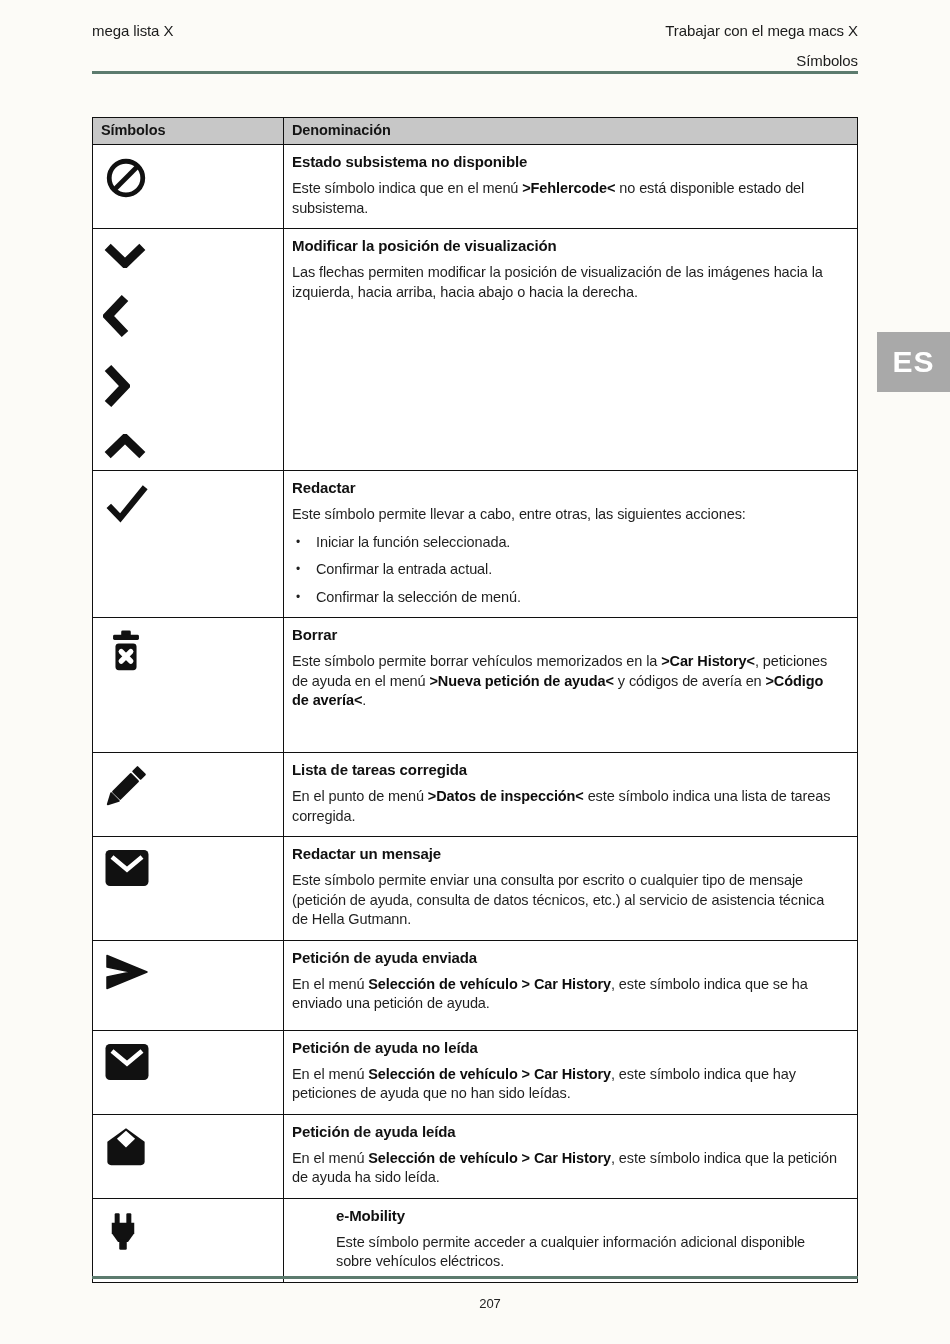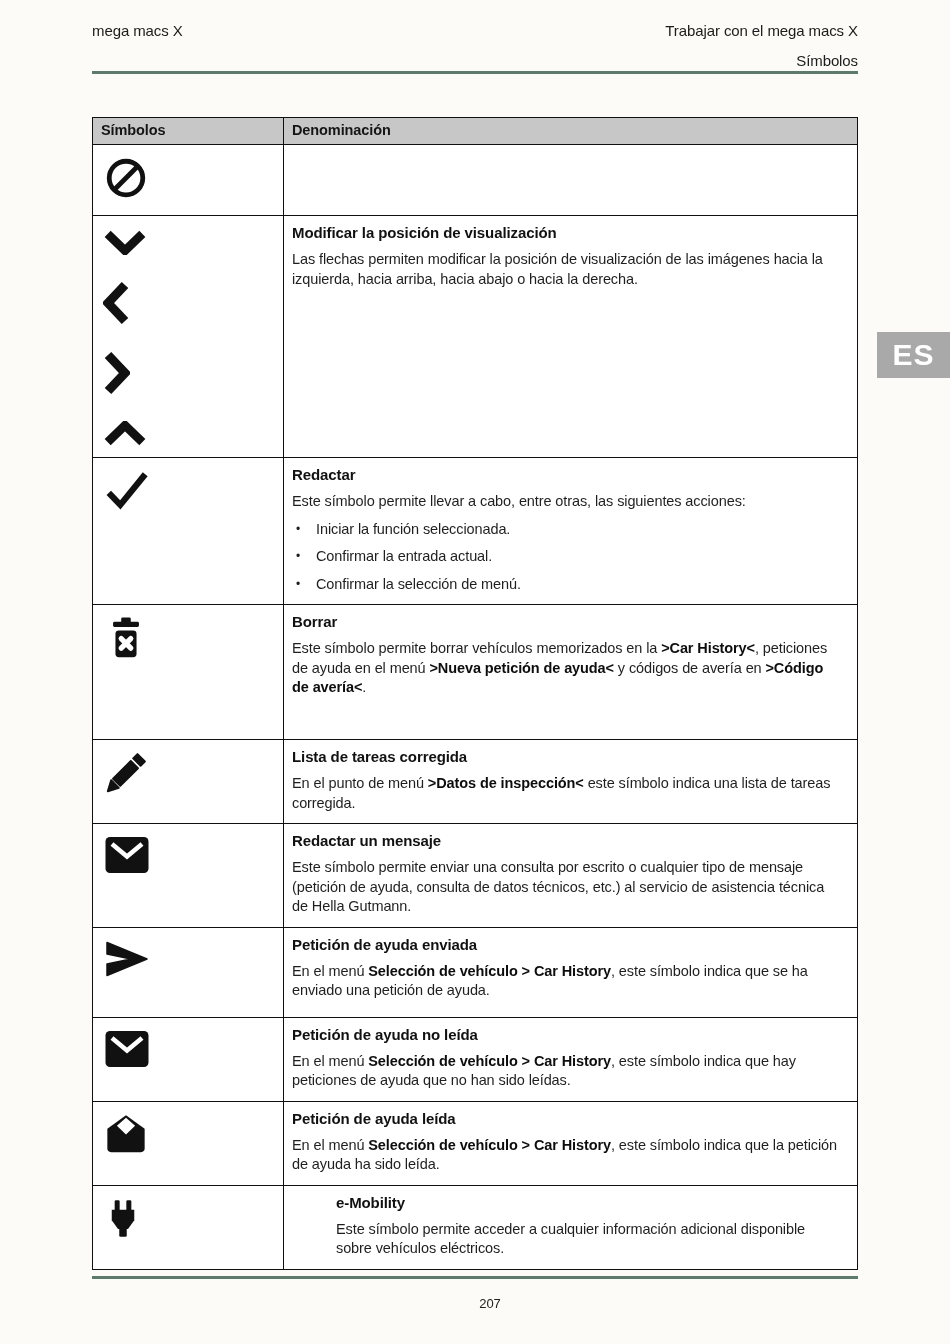--- a/index.html
+++ b/index.html
@@ -22,21 +22,21 @@
     overflow:hidden;
   }
   .running-head{position:absolute;left:92px;width:766px;top:22px;font-size:15px;color:#1c1c1c;}
   .rh-line1{display:flex;justify-content:space-between;}
   .rh-line2{margin-top:13px;text-align:right;}
   .head-rule{position:absolute;left:92px;width:766px;top:71px;height:3px;background:var(--rule);}
   .foot-rule{position:absolute;left:92px;width:766px;top:1276px;height:3px;background:var(--rule);}
   .page-num{position:absolute;left:92px;width:796px;top:1296px;text-align:center;font-size:13px;color:#222;}
 
   .lang-tab{
-    position:absolute;right:0;top:332px;width:73px;height:46px;
+    position:absolute;right:0;top:332px;width:73px;height:60px;
     background:var(--tab-bg);color:var(--tab-text);
     display:flex;align-items:center;justify-content:center;
     font-size:30px;font-weight:bold;letter-spacing:1px;
   }
 
   .sym-table{
     position:absolute;left:92px;top:117px;width:766px;
     border:1.6px solid var(--border);
     background:#fff;
   }
@@ -79,41 +79,45 @@
   .tbody .trow:nth-child(11){min-height:73px;}
 
   .icon-stack{display:flex;flex-direction:column;align-items:flex-start;gap:26px;padding-top:3px;}
   .icon-svg{display:block;}
 </style>
 </head>
 <body>
 
 <div class="running-head">
   <div class="rh-line1">
-    <span>mega macs X</span>
+    <span>mega lista X</span>
     <span>Trabajar con el mega macs X</span>
   </div>
   <div class="rh-line2">Símbolos</div>
 </div>
 <div class="head-rule"></div>
 
 <div class="lang-tab">ES</div>
 
 <div class="sym-table">
   <div class="thead">
     <div class="hcell">Símbolos</div>
     <div class="hcell">Denominación</div>
   </div>
   <div class="tbody">
   <div class="trow">
     <div class="cell-icon">
           <svg class="icon-svg" width="46" height="46" viewBox="0 0 48 48" xmlns="http://www.w3.org/2000/svg">
             <circle cx="24" cy="24" r="17.5" fill="none" stroke="#111111" stroke-width="5"></circle>
             <line x1="11.8" y1="36.2" x2="36.2" y2="11.8" stroke="#111111" stroke-width="5"></line>
           </svg>
+        </div>
+    <div class="cell-text">
+      <div class="row-title">Estado subsistema no disponible</div>
+    <p class="desc"><span>Este símbolo indica que en el menú </span><span class="b">&gt;Fehlercode&lt;</span><span> no está disponible estado del subsistema.</span></p>
         </div>
   </div>
 
   <div class="trow">
     <div class="cell-icon">
           <div class="icon-stack">
             <svg class="icon-svg" width="44" height="26" viewBox="0 0 44 27" xmlns="http://www.w3.org/2000/svg">
               <polyline points="4,5 22,22.5 40,5" fill="none" stroke="#111111" stroke-width="9"></polyline>
             </svg>
             <svg class="icon-svg" width="27" height="44" viewBox="0 0 27 44" xmlns="http://www.w3.org/2000/svg">

